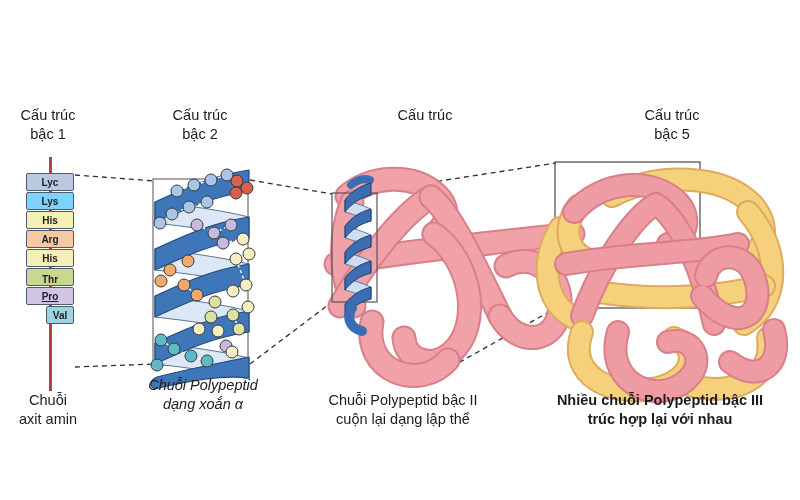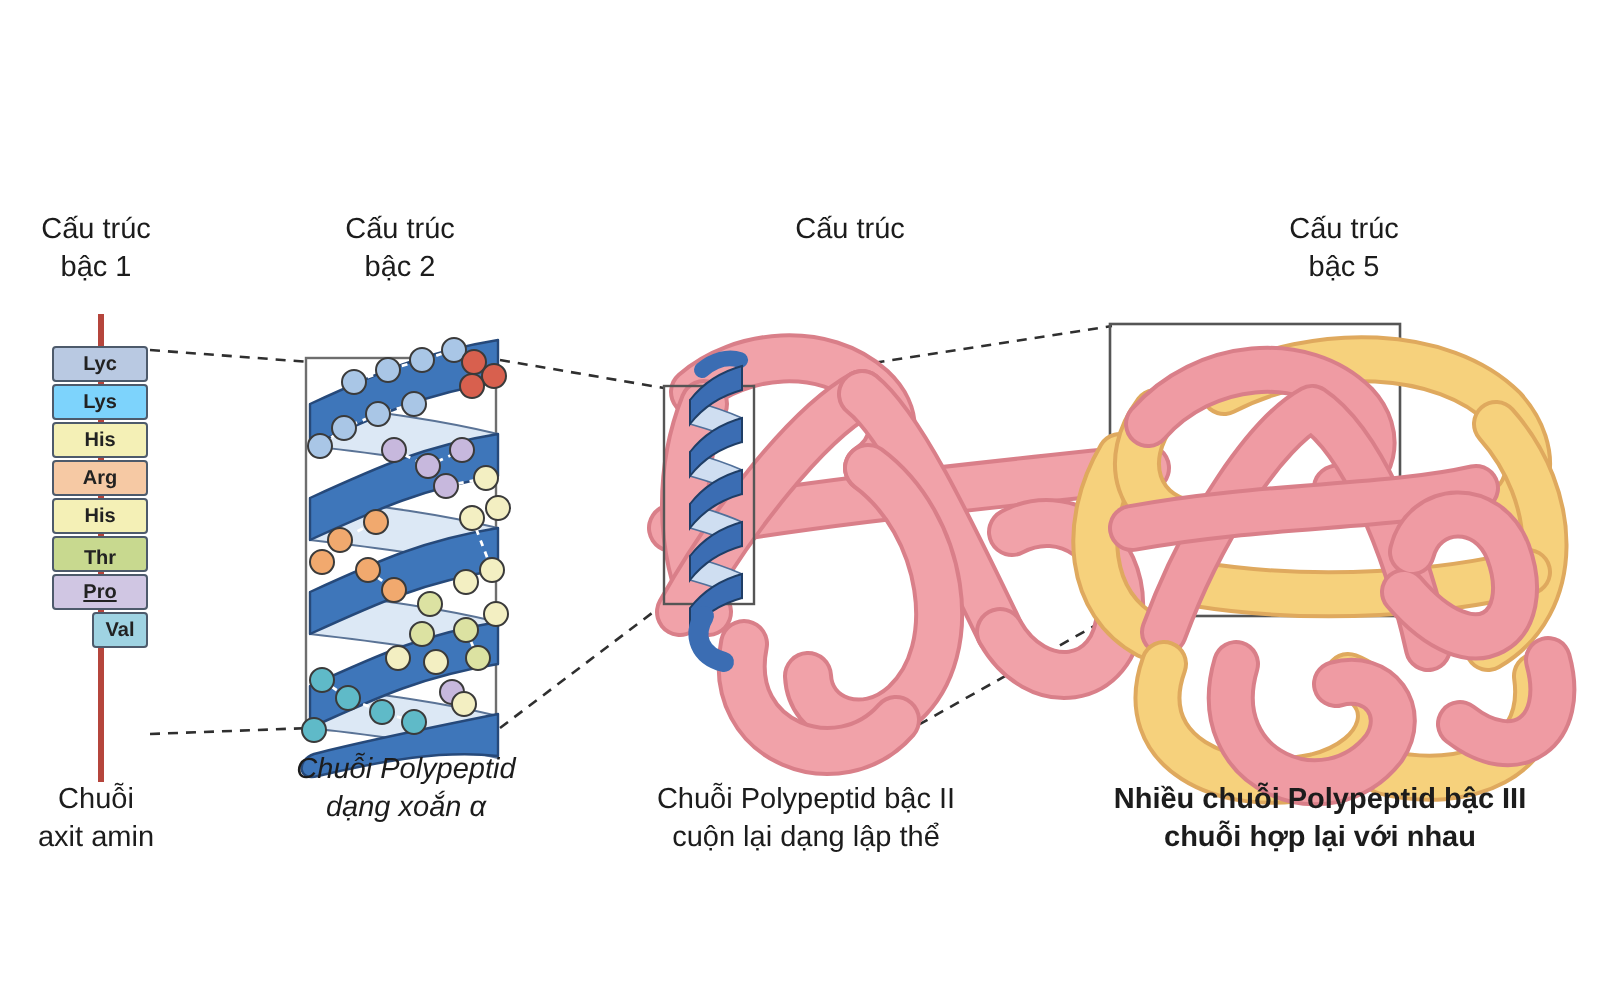--- a/index.html
+++ b/index.html
@@ -289,16 +289,16 @@
   <div class="caption" id="c2">
     <span class="cl">Chuỗi Polypeptid</span>
     <span class="cl">dạng xoắn α</span>
   </div>
   <div class="caption" id="c3">
     <span class="cl">Chuỗi Polypeptid bậc II</span>
     <span class="cl">cuộn lại dạng lập thể</span>
   </div>
   <div class="caption" id="c4">
     <span class="cl">Nhiều chuỗi Polypeptid bậc III</span>
-    <span class="cl">chuỗi hợp lại với nhau</span>
+    <span class="cl">trúc hợp lại với nhau</span>
   </div>
 
 </div>
 
 </body></html>

